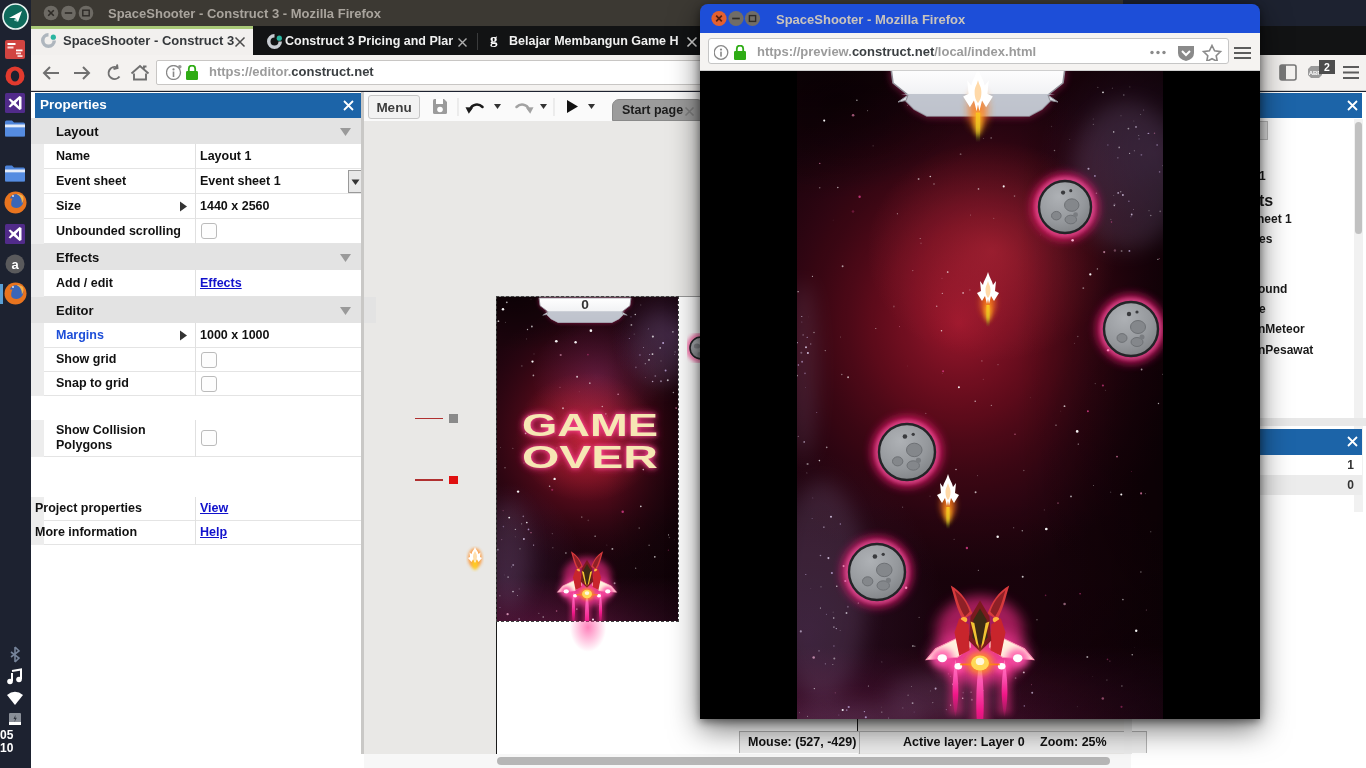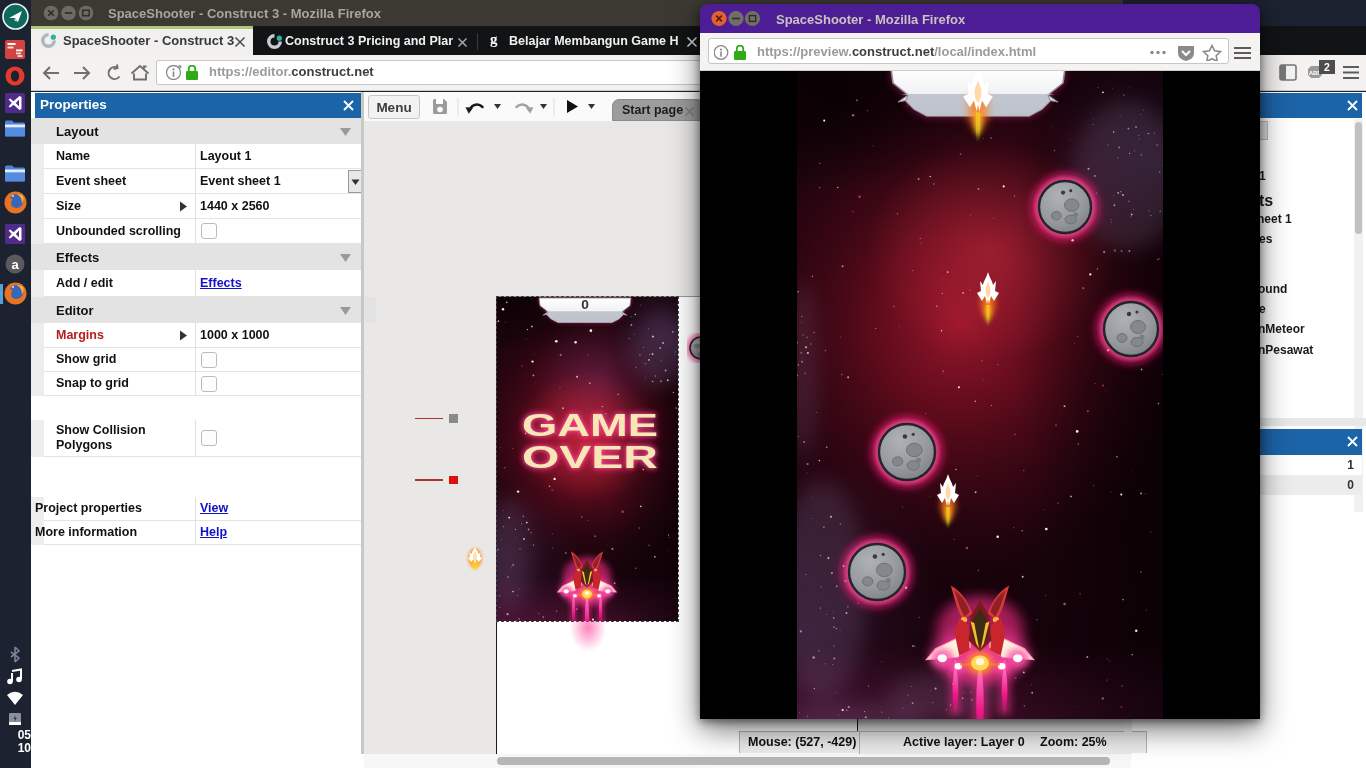--- a/index.html
+++ b/index.html
@@ -70,21 +70,21 @@
         <circle cx="13" cy="11.5" r="2.8" fill="#fff"></circle>
       </svg>
 <svg class="ab" style="left:6px;top:691px" width="18" height="15">
         <path d="M1,4 Q9,-2.5 17,4 L9,14 Z" fill="#fff"></path>
       </svg>
 <svg class="ab" style="left:7px;top:711px" width="16" height="16">
         <rect x="2" y="2" width="12" height="12" rx="1" fill="#8a8f98"></rect>
         <rect x="2" y="11" width="12" height="3" fill="#fff"></rect>
         <path d="M8.5,4 L6.5,8 L8,8 L7.5,11 L9.8,6.8 L8.2,6.8 Z" fill="#30343c"></path>
       </svg>
-<div class="ab bold" style="left:0;top:729px;width:31px;text-align:right;font-size:12px;color:#fff;line-height:13px">05<br>10</div>
+<div class="ab bold" style="left:0;top:729px;width:31px;text-align:left;font-size:12px;color:#fff;line-height:13px">05<br>10</div>
 </div>
 <div class="ab" style="left:31px;top:0;width:1092px;height:26px;background:#3c3933">
 <svg class="ab" style="left:12px;top:5px" width="64" height="16">
 <circle cx="8" cy="8" r="7.3" fill="#6d6a64"></circle>
         <path d="M5.2,5.2 L10.8,10.8 M10.8,5.2 L5.2,10.8" stroke="#2e2b27" stroke-width="1.6"></path>
 <circle cx="25.5" cy="8" r="7.3" fill="#6d6a64"></circle>
         <path d="M21.8,8 L29.2,8" stroke="#2e2b27" stroke-width="1.6"></path>
 <circle cx="43" cy="8" r="7.3" fill="#6d6a64"></circle>
         <rect x="39.8" y="5.2" width="6.4" height="5.6" fill="none" stroke="#2e2b27" stroke-width="1.4"></rect>
 </svg>
@@ -565,21 +565,21 @@
         <div class="ab bold" style="left:169px;top:6px;font-size:12.5px;color:#1111cc;text-decoration:underline">Effects</div>
       </div>
 <div class="ab" style="left:0;top:205px;width:345px;height:26px;background:#e3e3e3">
         <div class="ab bold" style="left:25px;top:6px;font-size:13px;color:#111">Editor</div>
         <svg class="ab" style="left:308px;top:9px" width="13" height="10">
           <path d="M1,1 L12,1 L6.5,9 Z" fill="#9a9a9a"></path>
         </svg>
       </div>
 <div class="ab" style="left:0;top:231px;width:333px;height:25px;background:#fff;border-bottom:1px solid #e4e4e4">
         <div class="ab" style="left:0;top:0;width:13px;height:25px;background:#ededed"></div>
-        <div class="ab bold" style="left:25px;top:5px;width:130px;font-size:12.5px;color:#b91c1c;">Margins</div>
+        <div class="ab bold" style="left:25px;top:5px;width:130px;font-size:12.5px;color:#1d4ed8;">Margins</div>
         <div class="ab" style="left:164px;top:0;width:1px;height:25px;background:#e0e0e0"></div>
         <svg class="ab" style="left:148px;top:7px" width="9" height="11">
           <path d="M1,0.5 L8,5.5 L1,10.5 Z" fill="#333"></path>
         </svg>
         <div class="ab bold" style="left:169px;top:5px;font-size:12.5px;color:#111">1000 x 1000</div>
       </div>
 <div class="ab" style="left:0;top:256px;width:333px;height:24px;background:#fff;border-bottom:1px solid #e4e4e4">
         <div class="ab" style="left:0;top:0;width:13px;height:24px;background:#ededed"></div>
         <div class="ab bold" style="left:25px;top:4px;width:130px;font-size:12.5px;color:#111;">Show grid</div>
         <div class="ab" style="left:164px;top:0;width:1px;height:24px;background:#e0e0e0"></div>
@@ -614,21 +614,21 @@
 <div class="ab" style="left:739px;top:731px;width:408px;height:22px;background:#ececec;border:1px solid #b4b4b4;border-bottom:none">
 <div class="ab bold" style="left:8px;top:3px;font-size:12.5px;color:#111">Mouse: (527, -429)</div>
 <div class="ab" style="left:119px;top:0;width:1px;height:22px;background:#b4b4b4"></div>
 <div class="ab bold" style="left:163px;top:3px;font-size:12.5px;color:#111">Active layer: Layer 0</div>
 <div class="ab bold" style="left:300px;top:3px;font-size:12.5px;color:#111">Zoom: 25%</div>
 </div>
 <div class="ab" style="left:364px;top:754px;width:767px;height:14px;background:#f7f7f7"></div>
 <div class="ab" style="left:497px;top:757px;width:613px;height:8px;background:#b6b6b6;border-radius:4px"></div>
 <div class="ab" style="left:1124px;top:718px;width:8px;height:36px;background:#ebebeb"></div>
 <div class="ab" style="left:700px;top:4px;width:560px;height:715px;border-radius:8px 8px 0 0;box-shadow:0 10px 30px rgba(0,0,0,0.55),0 3px 8px rgba(0,0,0,0.45);z-index:10">
-<div class="ab" style="left:0;top:0;width:560px;height:29px;background:#4c1d95;border-radius:8px 8px 0 0">
+<div class="ab" style="left:0;top:0;width:560px;height:29px;background:#1d4ed8;border-radius:8px 8px 0 0">
 <svg class="ab" style="left:11px;top:6px" width="64" height="17">
 <circle cx="8" cy="8.5" r="7.6" fill="#e4602f"></circle>
           <path d="M5.2,5.7 L10.8,11.3 M10.8,5.7 L5.2,11.3" stroke="#571f10" stroke-width="1.7"></path>
 <circle cx="25" cy="8.5" r="7.6" fill="#716d67"></circle>
           <path d="M21.2,8.5 L28.8,8.5" stroke="#2e2b27" stroke-width="1.7"></path>
 <circle cx="41.5" cy="8.5" r="7.6" fill="#716d67"></circle>
           <rect x="38.4" y="5.6" width="6.2" height="5.8" fill="none" stroke="#2e2b27" stroke-width="1.4"></rect>
 </svg>
 <div class="ab bold" style="left:76px;top:8px;font-size:13px;color:#c9c4bd">SpaceShooter - Mozilla Firefox</div>
 </div>

